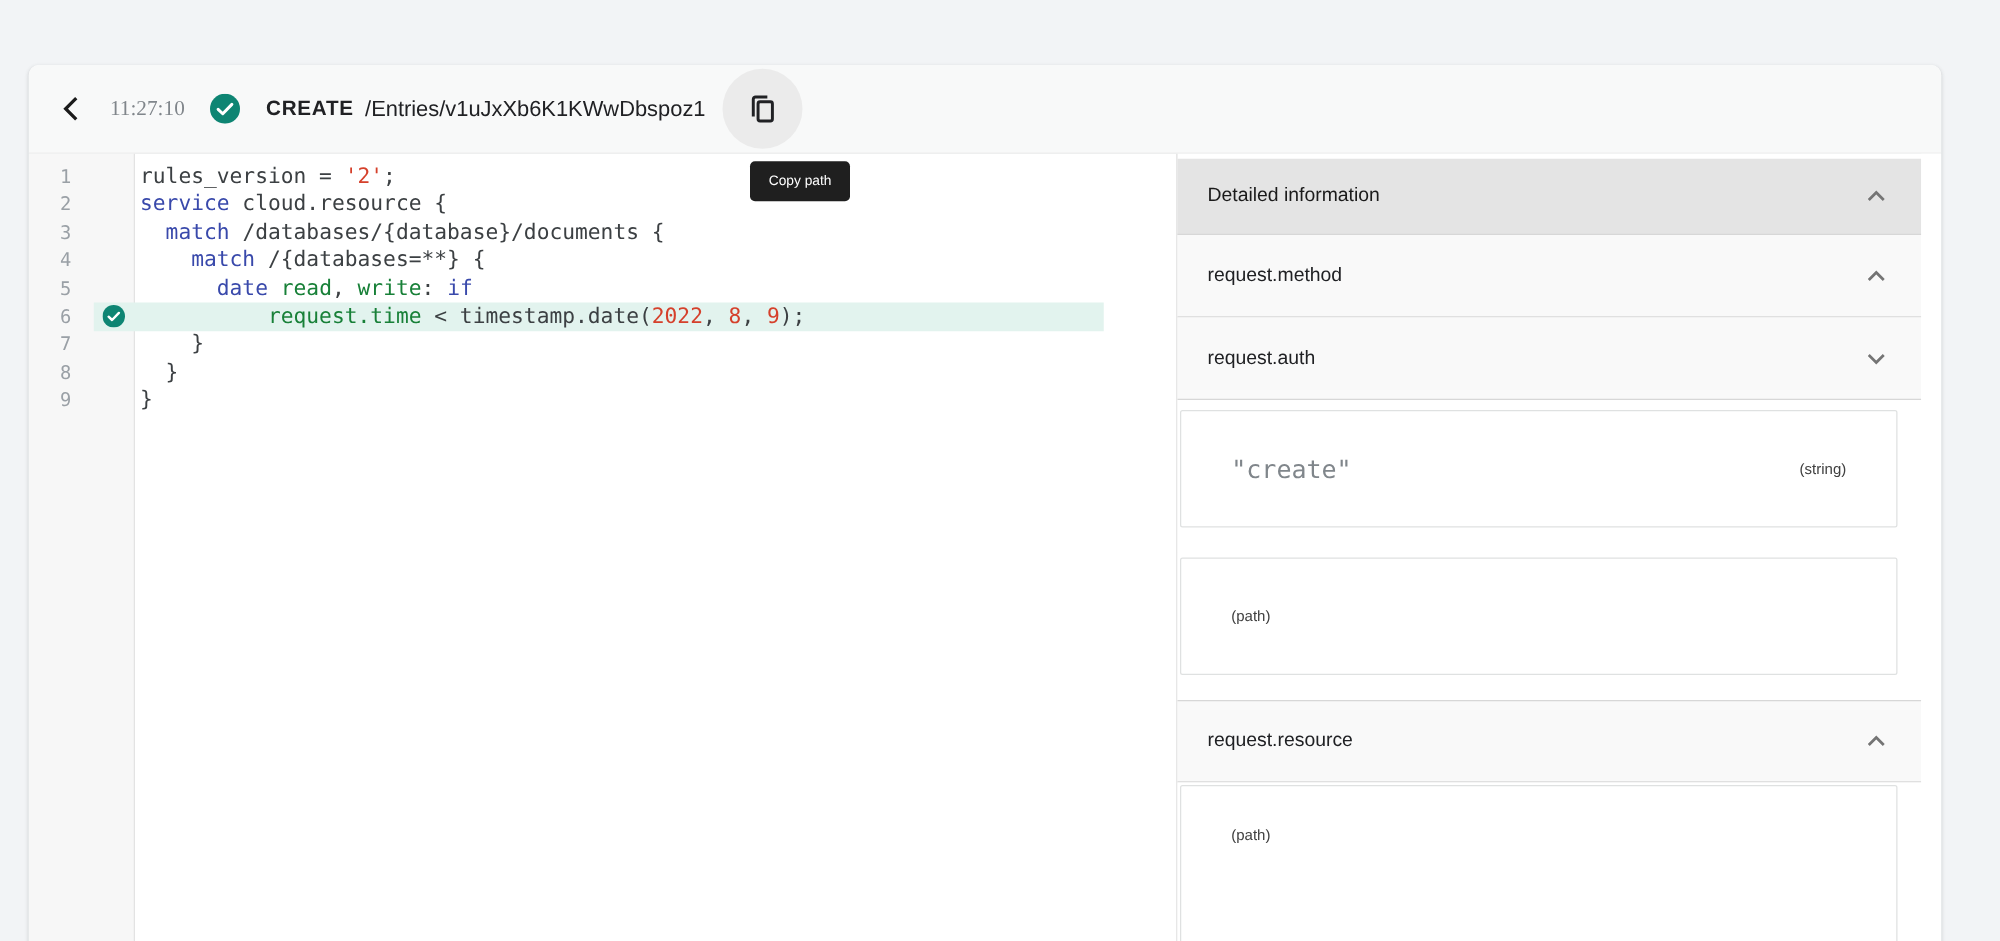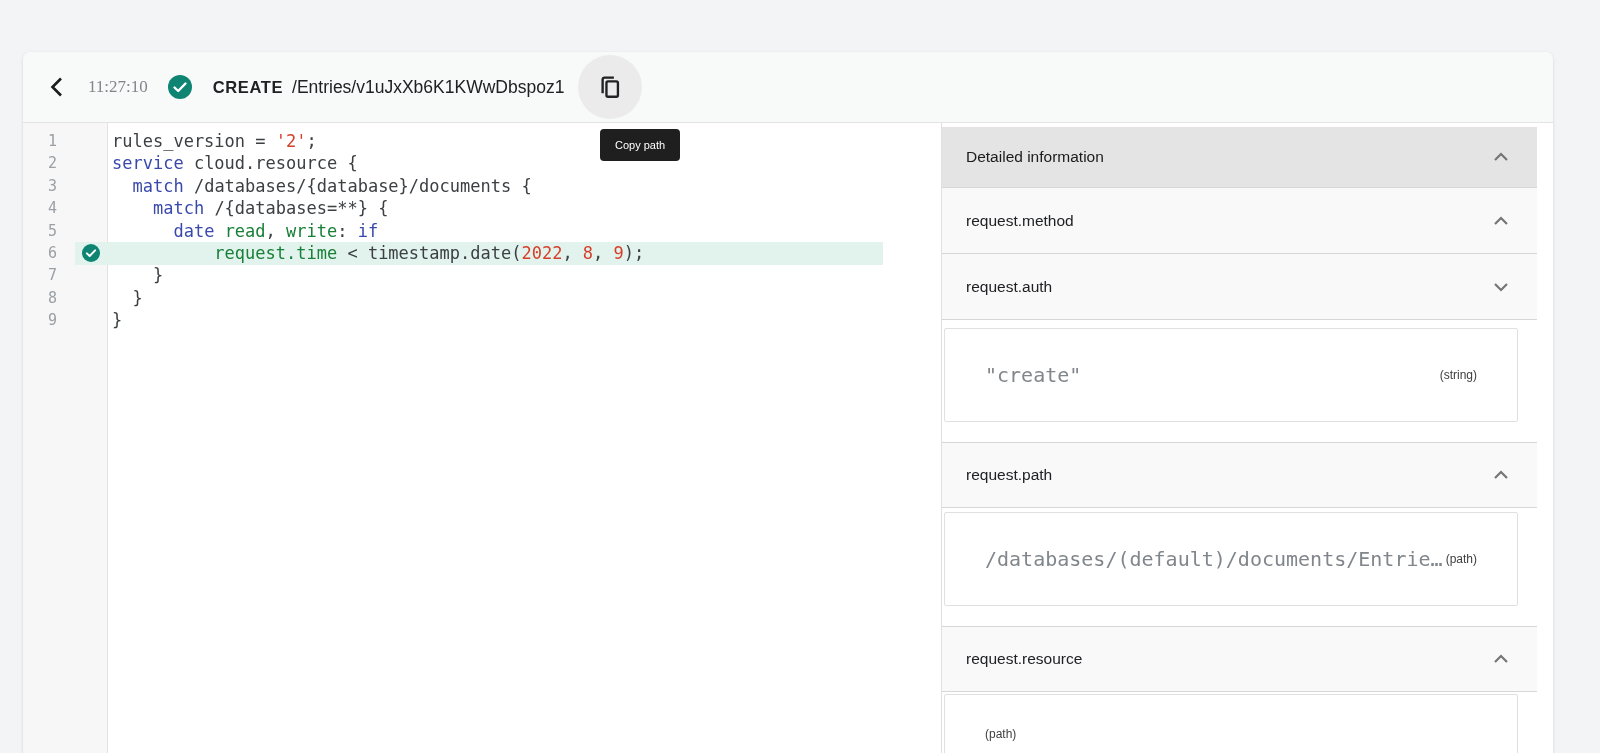--- a/index.html
+++ b/index.html
@@ -177,29 +177,22 @@
               <svg class="chev" width="24" height="24" viewBox="0 0 24 24">
      <polyline points="6,9 12,15 18,9" fill="none" stroke="#757575" stroke-width="2.2"></polyline>
    </svg>
             </div>
             <div class="sec-body">
               <div class="vcard">
                 <span class="vval">"create"</span>
                 <span class="vtype">(string)</span>
               </div>
             </div>
-            <div class="sec-head btop">
-              <span class="sec-lbl">request.path</span>
-              <svg class="chev" width="24" height="24" viewBox="0 0 24 24">
-     <polyline points="6,15 12,9 18,15" fill="none" stroke="#757575" stroke-width="2.2"></polyline>
-   </svg>
-            </div>
             <div class="sec-body tight">
               <div class="vcard">
-                <span class="vval">/databases/(default)/documents/Entrie…</span>
                 <span class="vtype">(path)</span>
               </div>
             </div>
             <div class="sec-head btop">
               <span class="sec-lbl">request.resource</span>
               <svg class="chev" width="24" height="24" viewBox="0 0 24 24">
      <polyline points="6,15 12,9 18,15" fill="none" stroke="#757575" stroke-width="2.2"></polyline>
    </svg>
             </div>
             <div class="sec-body cut">

